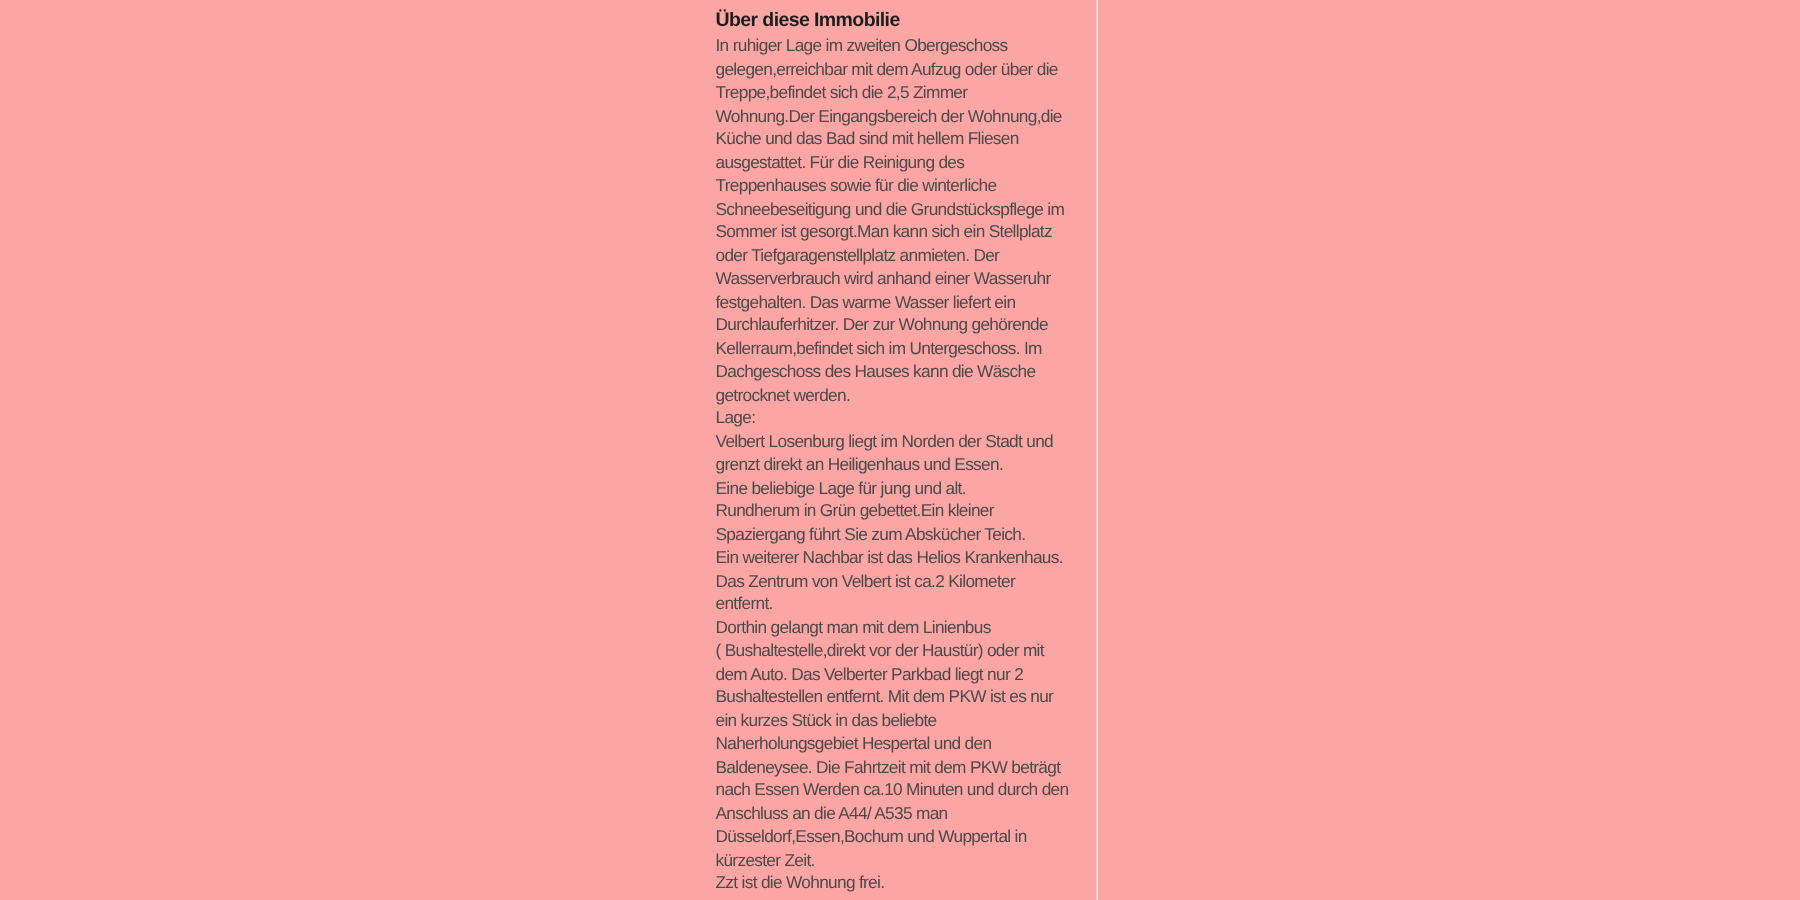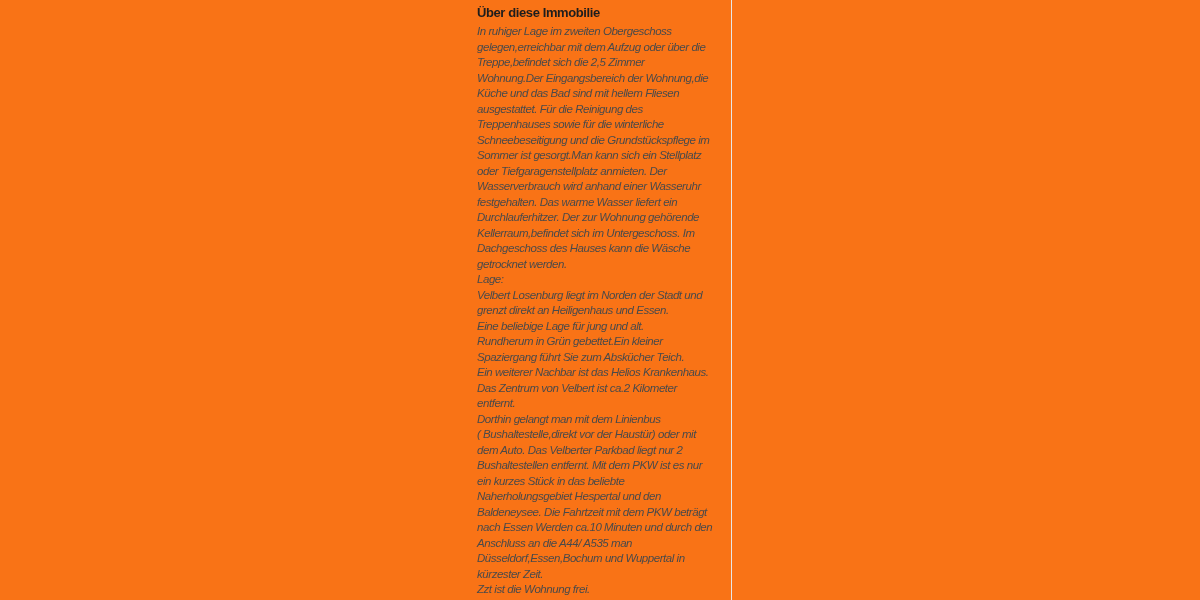--- a/index.html
+++ b/index.html
@@ -7,21 +7,21 @@
     width: 1200px;
     height: 600px;
     background: #ffffff;
     overflow: hidden;
     font-family: "Liberation Sans", sans-serif;
   }
   .stage {
     position: relative;
     width: 1200px;
     height: 600px;
-    background: #f97316;
+    background: #fca5a5;
   }
   .about-section {
     position: absolute;
     left: 477px;
     top: 4px;
     width: 256px;
   }
   .about-title {
     font-size: 13px;
     font-weight: 700;
@@ -29,21 +29,20 @@
     letter-spacing: -0.4px;
     color: #1d1d1d;
     margin-bottom: 3px;
   }
   .about-description {
     font-size: 11.5px;
     line-height: 15.5px;
     letter-spacing: -0.45px;
     color: #4a4a4a;
     white-space: pre-line;
-    font-style: italic;
   }
   .vertical-divider {
     position: absolute;
     left: 731px;
     top: 0;
     width: 1px;
     height: 600px;
     background: #e7e7e7;
   }
 </style>

